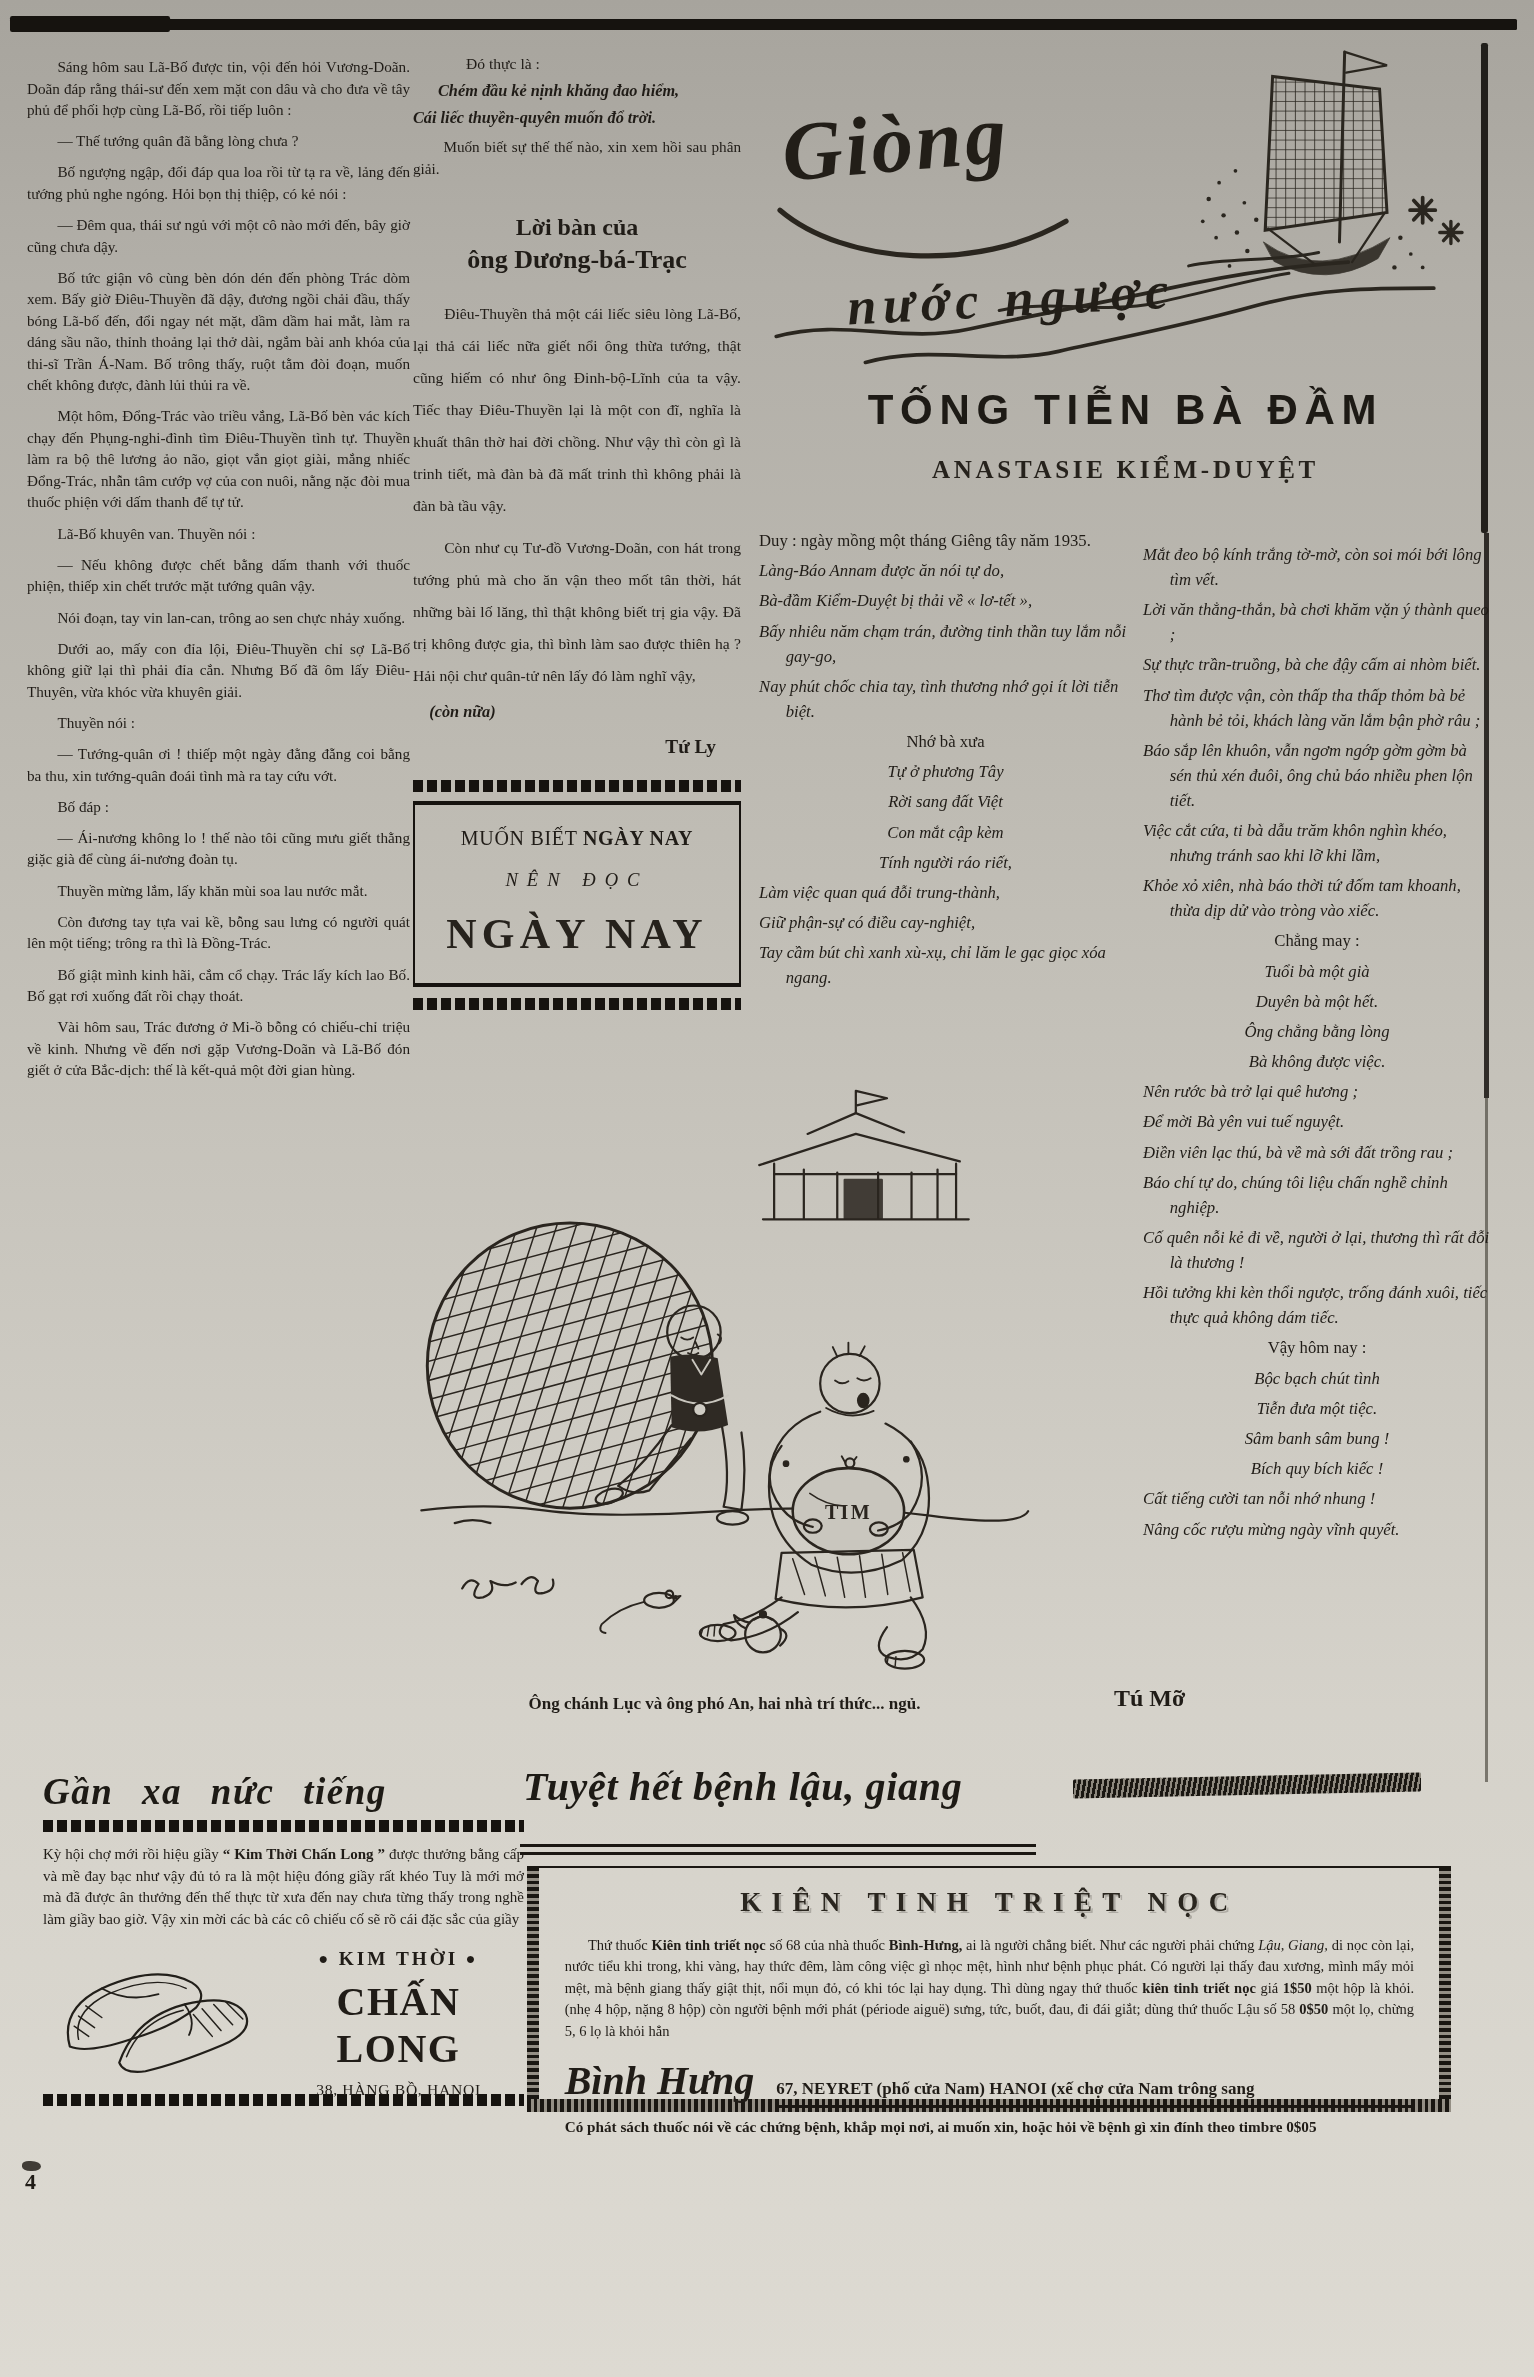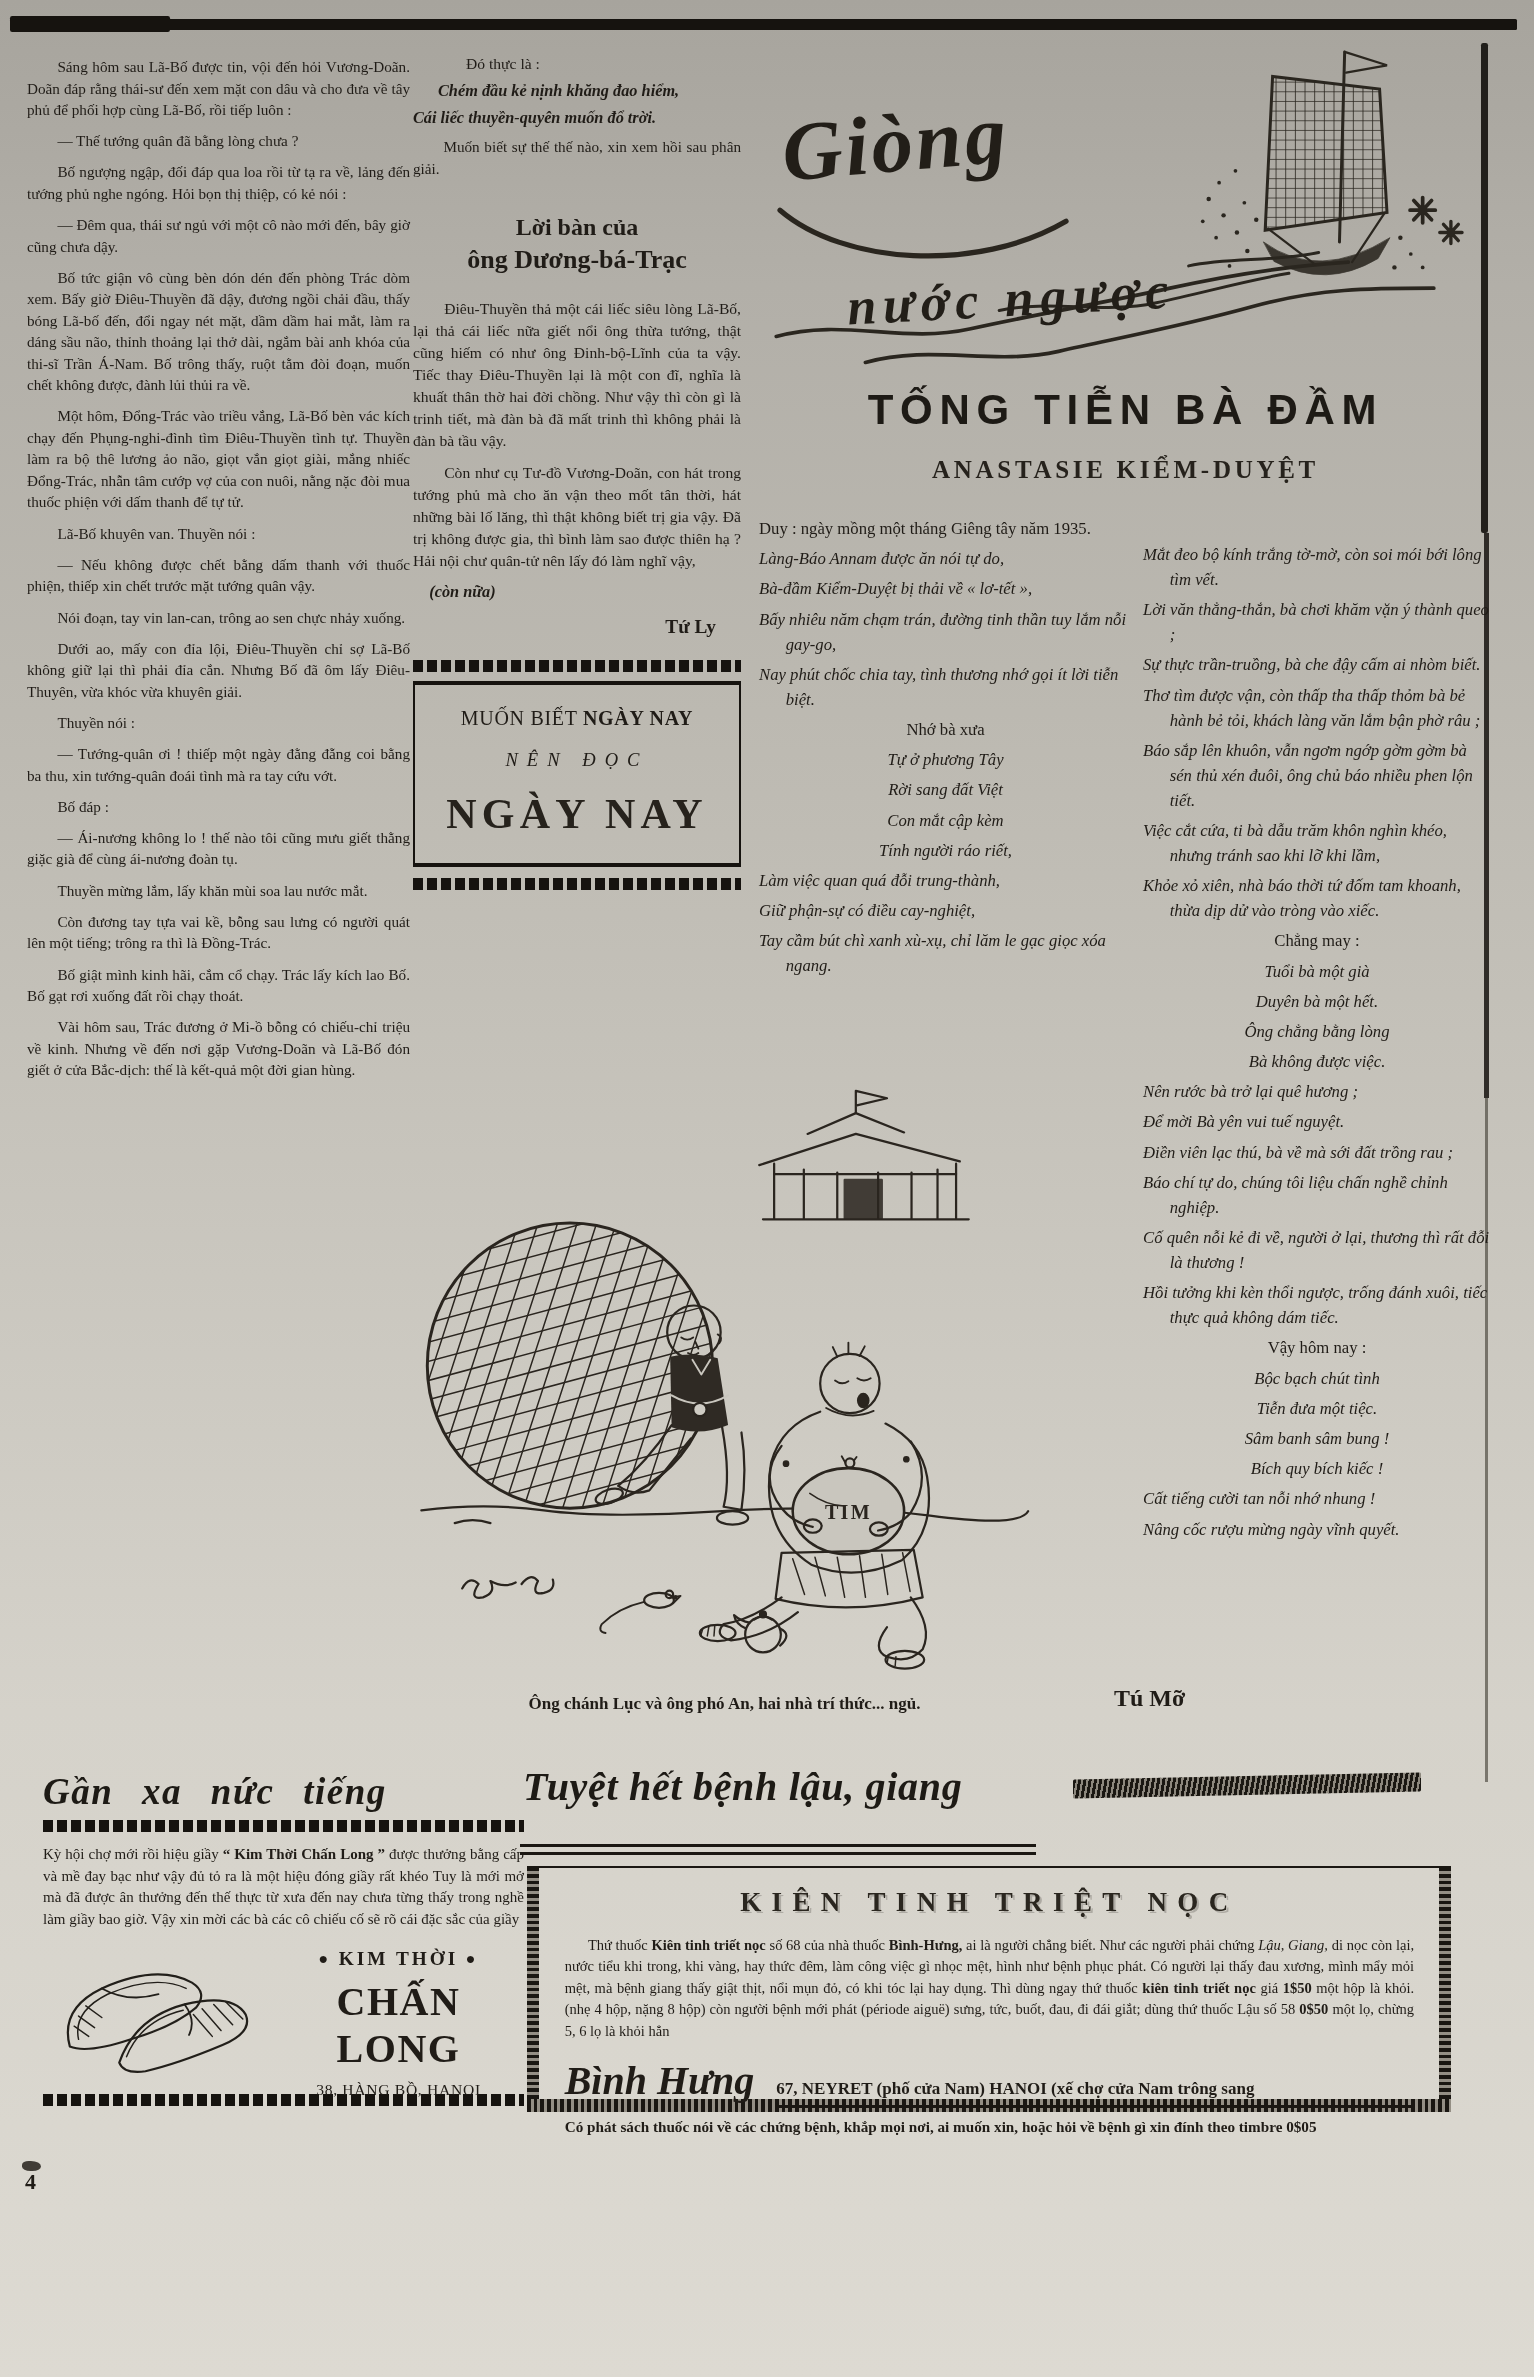--- a/index.html
+++ b/index.html
@@ -26,42 +26,42 @@
   
   .mid{position:absolute;left:413px;top:55px;width:328px;}
   .lead-in{font-size:15.6px;margin:0 0 7.4px;text-indent:3.4em;}
   .couplet p{margin:0 0 4.5px;font-size:16.3px;line-height:22px;font-style:italic;font-weight:bold;}
   .couplet p:first-child{padding-left:25px;}
   .after-verse{font-size:15.2px;line-height:21.5px;margin:7.4px 0 0;text-indent:2em;text-align:justify;}
   .commentary-title{margin-top:33px;text-align:center;font-weight:bold;}
   .ct1{font-size:24px;line-height:30px;}
   .ct2{font-size:26px;line-height:36px;}
   .commentary{margin-top:19.3px;}
-  .commentary p{margin:0 0 10.4px;font-size:15.6px;line-height:22px;text-align:justify;text-indent:2em;}
+  .commentary p{margin:0 0 10.4px;font-size:15.6px;line-height:32px;text-align:justify;text-indent:2em;}
   .continued{font-size:16.3px;font-weight:bold;font-style:italic;padding-left:16.3px;margin:4.5px 0 0;}
   .sig-tuly{font-size:19.3px;font-weight:bold;text-align:right;padding-right:25px;margin:13.4px 0 0;}
   .blockrow{height:12px;background:repeating-linear-gradient(90deg,#16130f 0 9.7px,transparent 9.7px 14px);}
   .row-top{margin-top:22px;}
   .promo-box{margin-top:9px;border:2.2px solid #16130f;border-top-width:4.5px;border-bottom-width:4.5px;text-align:center;padding:22px 7.4px 25px;}
   .promo1{font-size:20px;letter-spacing:0.7px;margin:0;}
   .promo2{font-size:18.6px;font-style:italic;letter-spacing:9px;margin:19.3px 0 0;}
   .promo3{font-size:42px;font-weight:bold;letter-spacing:5.2px;margin:19.3px 0 0;color:#26221c;}
   .row-bottom{margin-top:10.4px;}
   
   .cartoon{position:absolute;left:410px;top:1076px;width:628px;height:609px;}
   .cartoon svg{width:100%;height:100%;}
   .caption{position:absolute;left:413px;top:1694px;width:623px;text-align:center;font-size:17px;}
   
   .header-art{position:absolute;left:754px;top:43px;width:743px;height:327px;}
   .script1{position:absolute;left:782px;top:95px;font-size:83px;font-weight:bold;font-style:italic;transform:rotate(-5deg);letter-spacing:3px;color:#221e18;}
   .script2{position:absolute;left:847px;top:269px;font-size:52px;font-weight:bold;font-style:italic;transform:rotate(-3deg);letter-spacing:6.7px;color:#221e18;}
   .feat-title{position:absolute;left:754px;top:386px;width:743px;text-align:center;font-family:"Liberation Sans","DejaVu Sans",sans-serif;font-weight:bold;font-size:42px;letter-spacing:6.7px;color:#1d1a15;}
   .feat-sub{position:absolute;left:754px;top:456px;width:743px;text-align:center;font-weight:bold;font-size:25px;letter-spacing:3.7px;color:#26221c;}
   .poem{position:absolute;}
-  .poem-left{left:759px;top:516px;width:373px;}
+  .poem-left{left:759px;top:528px;width:373px;}
   .poem-right{left:1143px;top:542px;width:348px;}
   .poem p{margin:0 0 5.2px;font-size:16.7px;line-height:25px;}
   .poem p.pl{padding-left:1.6em;text-indent:-1.6em;font-style:italic;}
   .poem p.pc{text-align:center;font-style:italic;}
   .poem p.r{font-style:normal;}
   .sig-tumo{position:absolute;left:1114px;top:1685px;width:349px;text-align:left;font-size:24px;font-weight:bold;padding-right:9px;}
   
   .ad-shoes{position:absolute;left:43px;top:1770px;width:481px;}
   .shoes-head{font-size:37px;font-weight:bold;font-style:italic;letter-spacing:1.5px;word-spacing:18px;margin:0 0 7.4px;color:#1d1a15;}
   .shoes-body{font-size:15px;line-height:21.5px;text-align:justify;margin:12px 0 0;}

